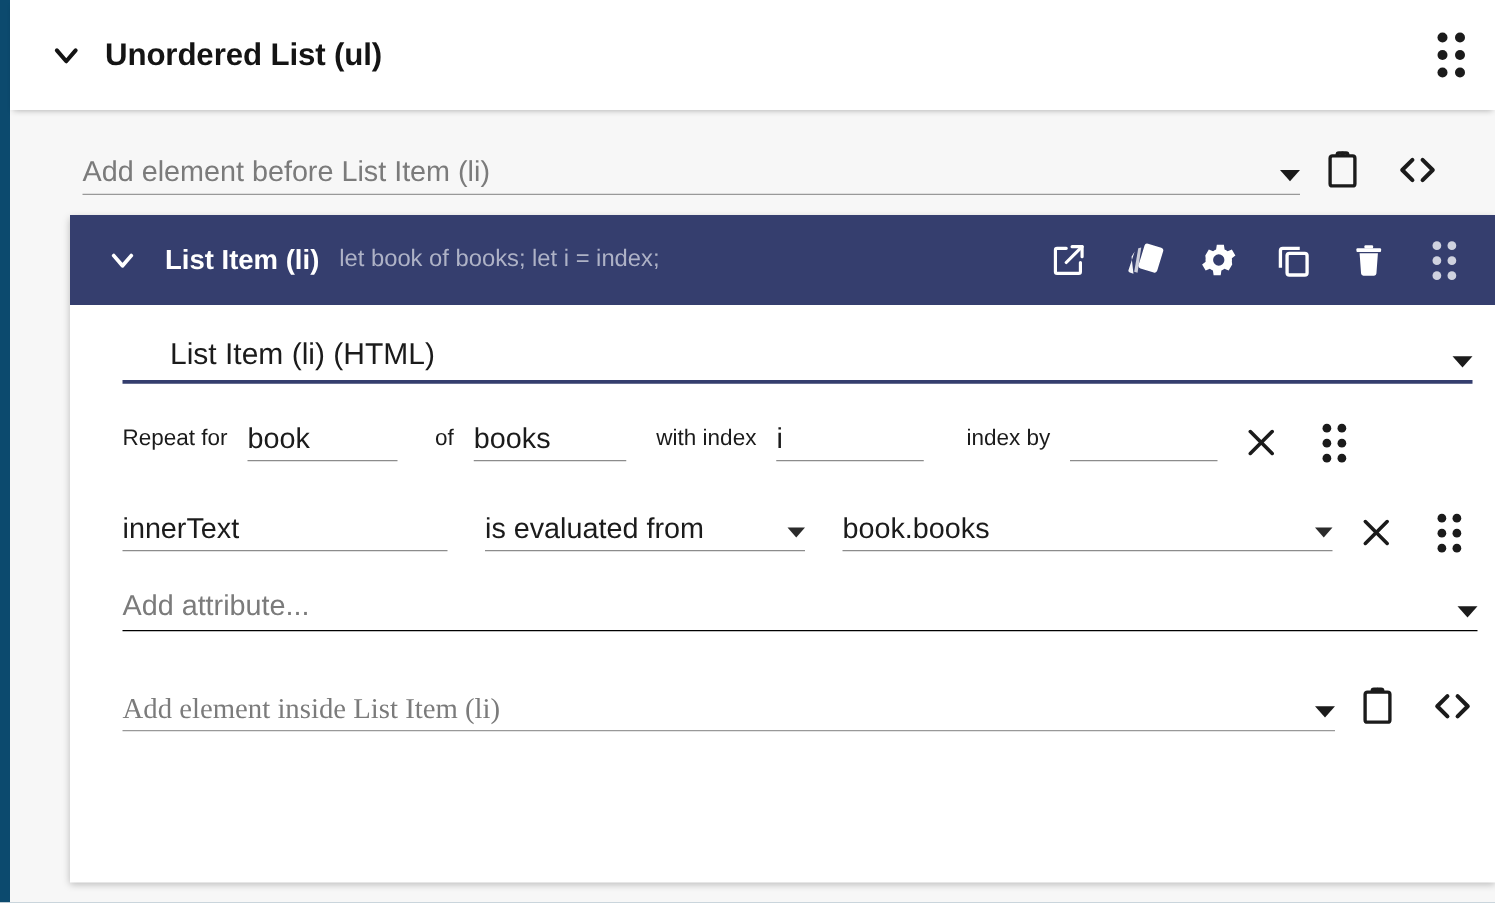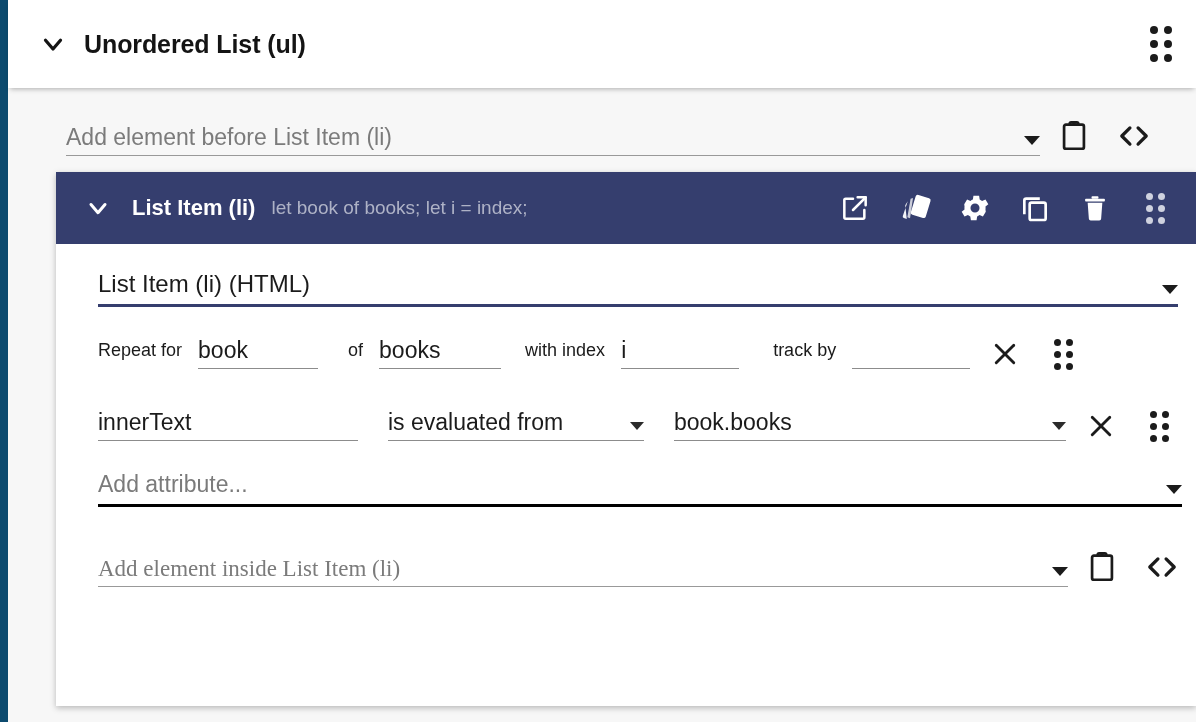--- a/index.html
+++ b/index.html
@@ -133,21 +133,21 @@
   }
 
   
   .select-row {
     margin: 26px 18px 0 42px;
     display: flex;
     align-items: flex-end;
     border-bottom: 3px solid #353e6e;
     padding-bottom: 6px;
   }
-  .select-row .value { font-size: 24px; color: #1b1b1b; }
+  .select-row .value { font-size: 24px; color: #1b1b1b; margin-left: 38px; }
 
   
   .prop-row {
     display: flex;
     align-items: flex-end;
     margin: 24px 14px 0 42px;
   }
   .label {
     font-size: 18px;
     color: #1b1b1b;
@@ -188,21 +188,21 @@
     width: 46px; height: 46px;
     display: flex; align-items: center; justify-content: center;
     margin-left: 12px;
     margin-bottom: -8px;
   }
 
   .attr-row {
     display: flex;
     align-items: flex-end;
     margin: 30px 14px 0 42px;
-    border-bottom: 3px solid #000000;
+    border-bottom: 1px solid #000000;
     padding-bottom: 6px;
   }
   .attr-row .placeholder { font-size: 23px; color: #7b7b7b; }
   .attr-row .caret-space { flex: 1 1 auto; }
 
   .bottom-row {
     display: flex;
     align-items: flex-end;
     margin: 34px 8px 0 42px;
     font-family: Liberation Serif, serif;
@@ -345,21 +345,21 @@
         <span class="underline-input w-books">
           <span class="value">books</span>
         </span>
         <span class="gap-24"></span>
         <span class="label">with index</span>
         <span class="gap-16"></span>
         <span class="underline-input w-index">
           <span class="value">i</span>
         </span>
         <span class="gap-34"></span>
-        <span class="label">track by</span>
+        <span class="label">index by</span>
         <span class="gap-16"></span>
         <span class="underline-input w-track">
           <span class="value"></span>
         </span>
         <span class="row-icon">
           <svg width="30" height="30" viewBox="0 0 24 24" fill="none" stroke="#1b1b1b" stroke-width="2.3" stroke-linecap="round">
               <line x1="5" y1="5" x2="19" y2="19"></line>
               <line x1="19" y1="5" x2="5" y2="19"></line>
             </svg>
         </span>

